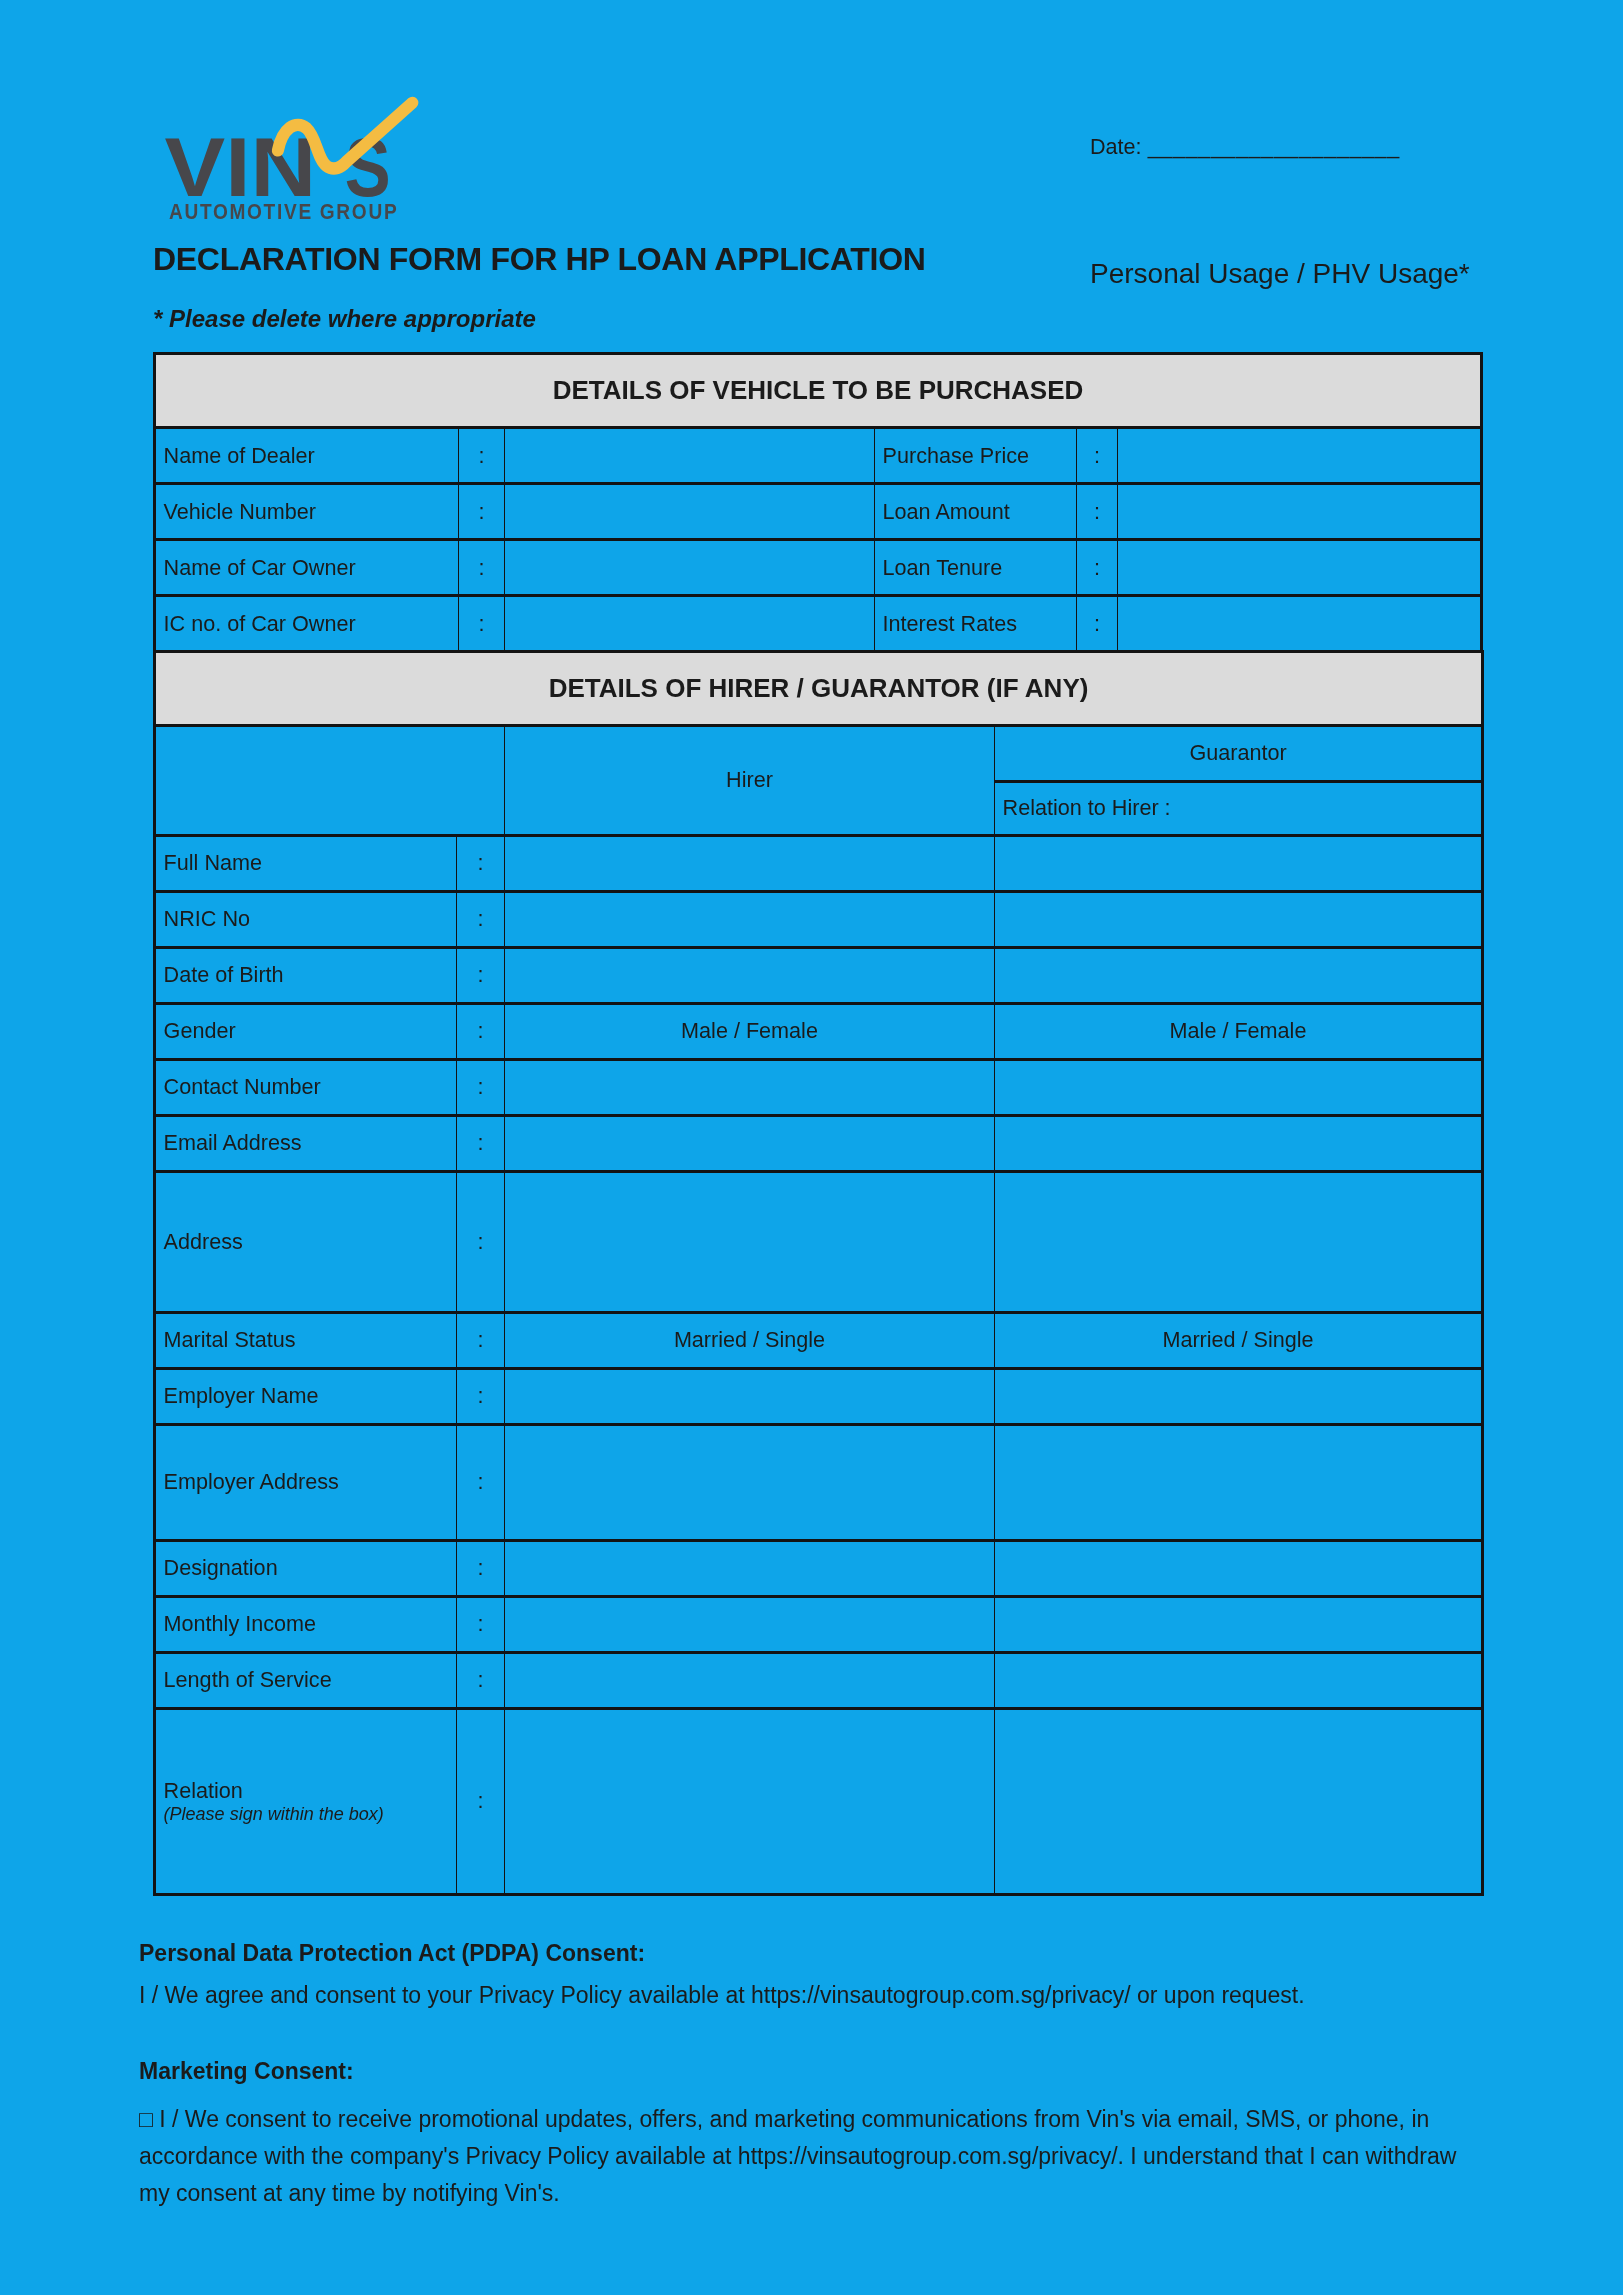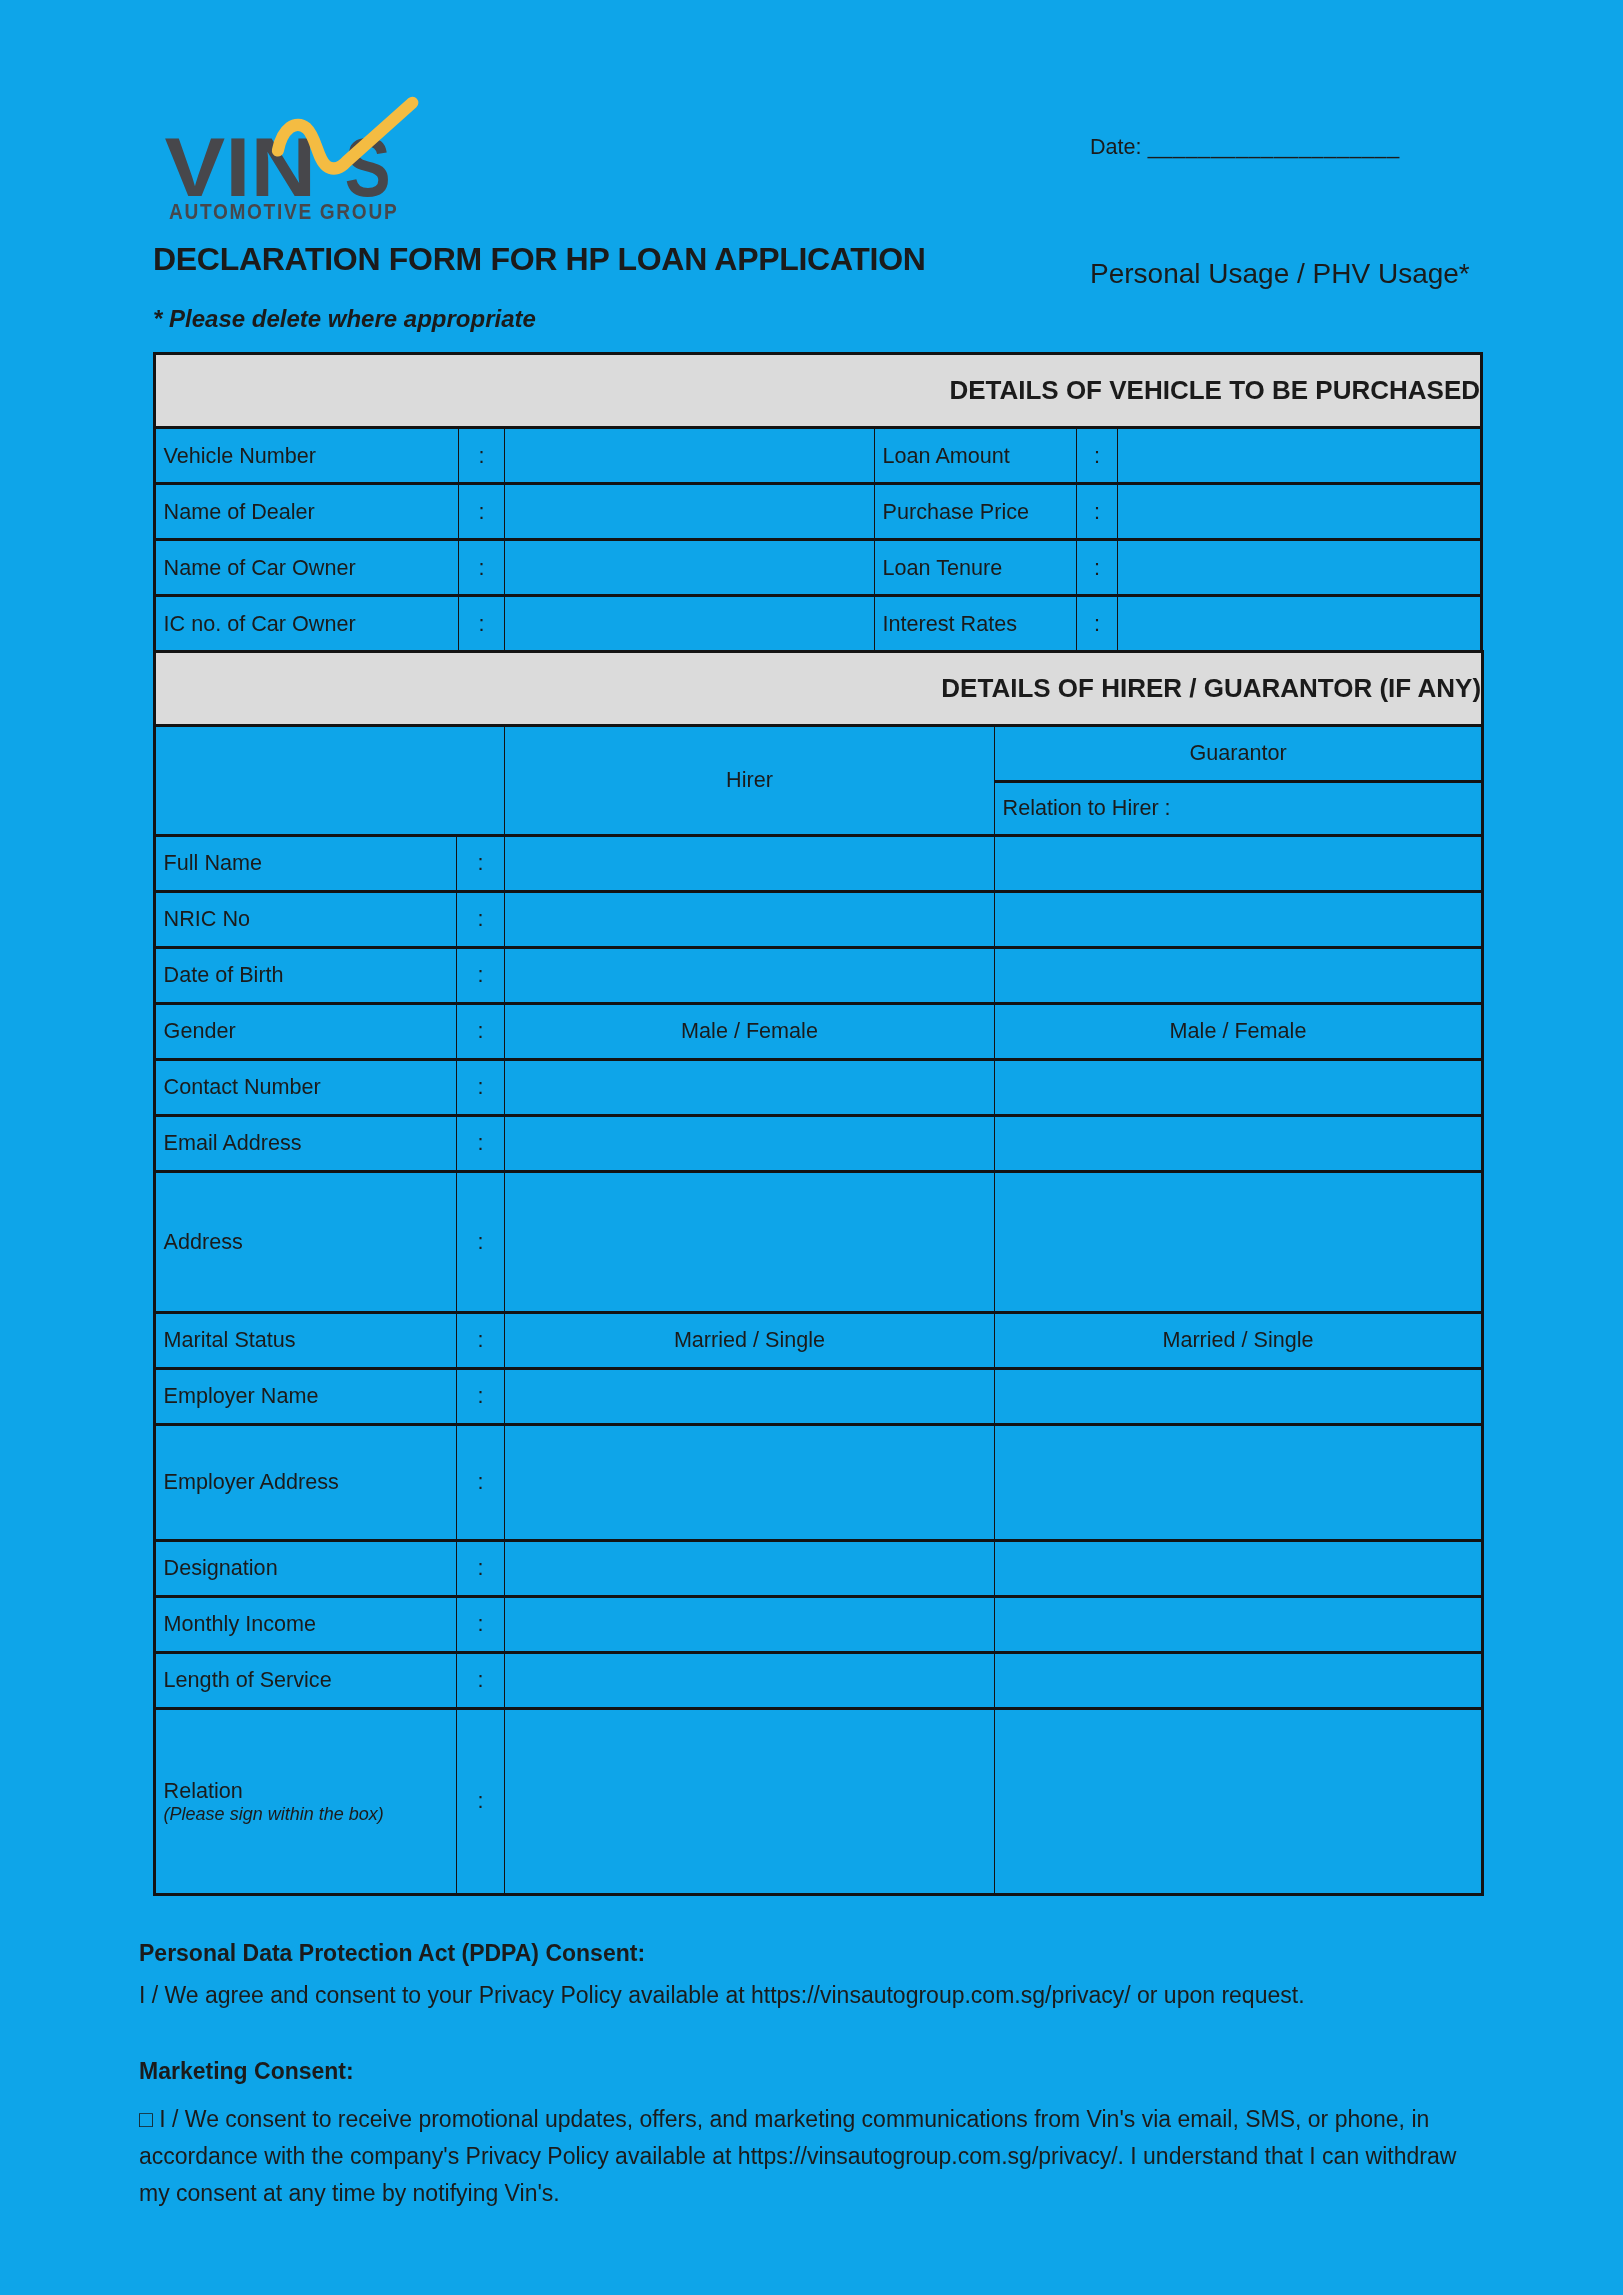--- a/index.html
+++ b/index.html
@@ -13,21 +13,21 @@
   .date-field .blank{letter-spacing:0.6px;}
   .form-title{position:absolute;left:153px;top:241px;font-size:32px;font-weight:bold;letter-spacing:-0.3px;white-space:nowrap;}
   .usage-note{position:absolute;left:1090px;top:258px;font-size:28px;white-space:nowrap;}
   .delete-note{position:absolute;left:153px;top:305px;font-size:24px;font-style:italic;font-weight:bold;}
   
   .tables{position:absolute;left:153px;top:352px;width:1327px;}
   table{border-collapse:collapse;table-layout:fixed;width:1327px;}
   table{border:3.2px solid #131313;}
   td{border:1.9px solid #131313;border-top-width:3.2px;border-bottom-width:3.2px;
      font-size:21.6px;padding:0 0 0 7.6px;vertical-align:middle;overflow:hidden;}
-  td.band{background:#DBDBDB;text-align:right;font-weight:bold;font-size:26px;height:71px;padding:0;}
+  td.band{background:#DBDBDB;text-align:center;font-weight:bold;font-size:26px;height:71px;padding:0;}
   td.cln{text-align:center;padding:0;}
   td.ctr{text-align:center;padding:0;}
   .t1 tr.r td{height:53px;}
   .t2 tr.r td{height:53px;}
   .t2 tr.sub1 td{height:53px;}
   .t2 tr.sub2 td{height:51px;}
   .t2 tr.tall td{height:138px;}
   .t2 tr.tall2 td{height:113px;}
   .t2 tr.xtall td{height:183px;}
   .t2{margin-top:-3.2px;}
@@ -71,32 +71,32 @@
           <col style="width:202px">
           <col style="width:41px">
           <col style="width:364px">
         </colgroup>
       <tbody>
           <tr>
             <td class="band" colspan="6">DETAILS OF VEHICLE TO BE PURCHASED</td>
           </tr>
 
       <tr class="r">
+        <td>Name of Dealer</td>
+        <td class="cln">:</td>
+        <td></td>
+        <td>Purchase Price</td>
+        <td class="cln">:</td>
+        <td></td>
+      </tr>
+      <tr class="r">
         <td>Vehicle Number</td>
         <td class="cln">:</td>
         <td></td>
         <td>Loan Amount</td>
-        <td class="cln">:</td>
-        <td></td>
-      </tr>
-      <tr class="r">
-        <td>Name of Dealer</td>
-        <td class="cln">:</td>
-        <td></td>
-        <td>Purchase Price</td>
         <td class="cln">:</td>
         <td></td>
       </tr>
       <tr class="r">
         <td>Name of Car Owner</td>
         <td class="cln">:</td>
         <td></td>
         <td>Loan Tenure</td>
         <td class="cln">:</td>
         <td></td>

